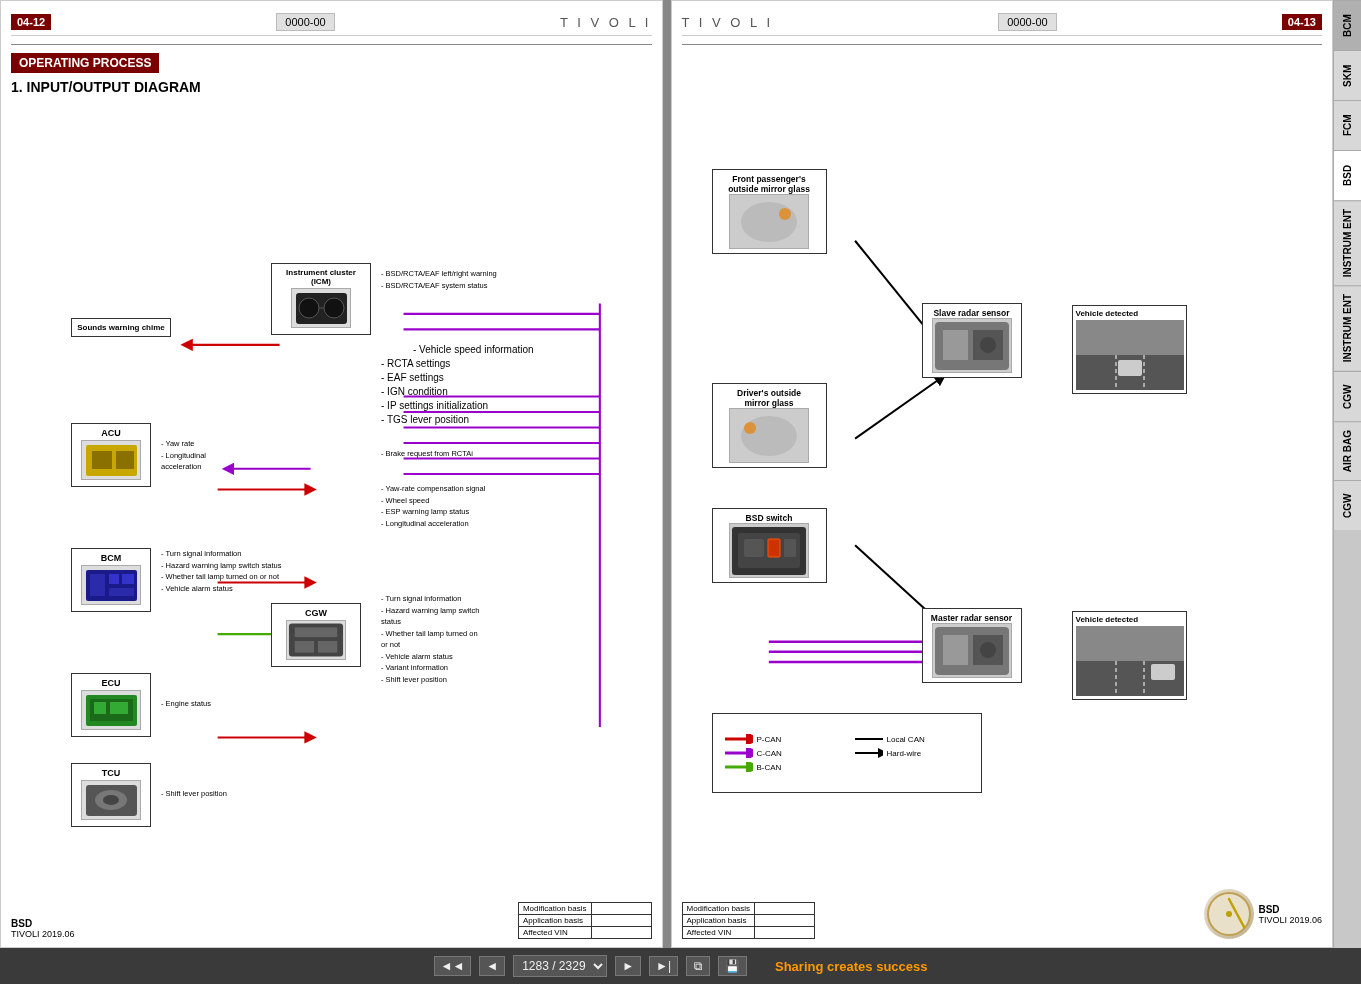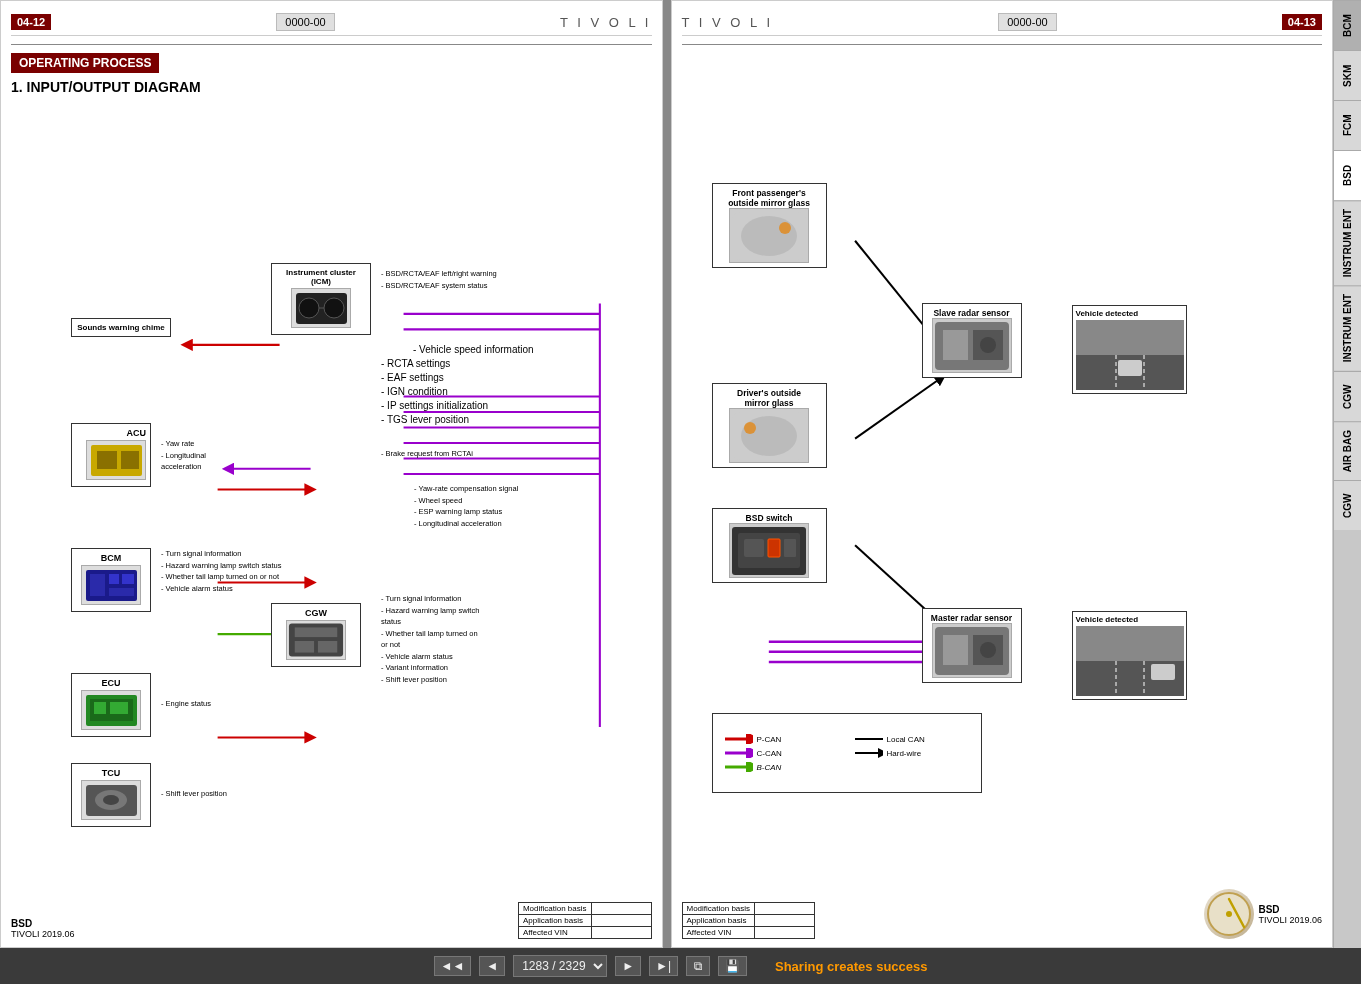--- a/index.html
+++ b/index.html
@@ -160,38 +160,38 @@
       </div>
 
       <div class="comp-label" style="left:370px;top:165px;width:150px;">
         <span style="font-size:7.5px;">- BSD/RCTA/EAF left/right warning<br>- BSD/RCTA/EAF system status</span>
       </div>
 
       <div class="comp-label" style="left:370px;top:240px;width:155px;">
         <span style="font-size:10px;margin-left:32px;">- Vehicle speed information<br>- RCTA settings<br>- EAF settings<br>- IGN condition<br>- IP settings initialization<br>- TGS lever position</span>
       </div>
 
-      <div class="comp-box" style="left:60px;top:320px;width:80px;align-items:flex-end;">
+      <div class="comp-box" style="left:60px;top:320px;width:80px;">
         <span style="font-size:9px;font-weight:bold;">ACU</span>
         <div class="comp-img img-acu">
           <svg width="55" height="35" viewBox="0 0 55 35">
             <rect x="2" y="2" width="51" height="31" rx="2" fill="#c8a800"></rect>
             <rect x="8" y="8" width="20" height="18" fill="#8a7000"></rect>
             <rect x="32" y="8" width="18" height="18" fill="#8a7000"></rect>
           </svg>
         </div>
       </div>
       <div class="comp-label" style="left:150px;top:335px;">
         <span style="font-size:7.5px;">- Yaw rate<br>- Longitudinal<br>  acceleration</span>
       </div>
 
       <div class="comp-label" style="left:370px;top:345px;width:150px;">
         <span style="font-size:7.5px;">- Brake request from RCTAi</span>
       </div>
-      <div class="comp-label" style="left:370px;top:380px;width:155px;margin-left:33px;">
+      <div class="comp-label" style="left:370px;top:380px;width:155px;">
         <span style="font-size:7.5px;">- Yaw-rate compensation signal<br>- Wheel speed<br>- ESP warning lamp status<br>- Longitudinal acceleration</span>
       </div>
 
       <div class="comp-box" style="left:60px;top:445px;width:80px;">
         <span style="font-size:9px;font-weight:bold;">BCM</span>
         <div class="comp-img img-bcm">
           <svg width="55" height="35" viewBox="0 0 55 35">
             <rect x="2" y="2" width="51" height="31" rx="2" fill="#1a1a8a"></rect>
             <rect x="6" y="6" width="15" height="22" fill="#2a2aaa"></rect>
             <rect x="25" y="6" width="10" height="10" fill="#3333cc"></rect>
@@ -304,21 +304,21 @@
           <marker id="arrowP" markerWidth="6" markerHeight="6" refX="3" refY="3" orient="auto">
             <path d="M0,0 L6,3 L0,6 Z" fill="#9900cc"></path>
           </marker>
         </defs>
 
         <polygon points="365,295 375,280 370,300 380,285 370,310" fill="#f5c000"></polygon>
 
         <polygon points="365,612 375,595 370,618 380,600 370,625" fill="#f5c000"></polygon>
       </svg>
 
-      <div class="rcomp-box" style="left:30px;top:130px;width:115px;">
+      <div class="rcomp-box" style="left:30px;top:116px;width:115px;">
         <span style="font-size:8.5px;font-weight:bold;text-align:center;">Front passenger's<br>outside mirror glass</span>
         <div class="rcomp-img img-mirror-front">
           <svg width="78" height="52" viewBox="0 0 78 52">
             <rect x="2" y="2" width="74" height="48" rx="8" fill="#ccc"></rect>
             <ellipse cx="39" cy="26" rx="28" ry="20" fill="#bbb"></ellipse>
             <circle cx="55" cy="18" r="6" fill="#e88000" opacity="0.7"></circle>
           </svg>
         </div>
       </div>
 
@@ -438,21 +438,21 @@
         </div>
         <div class="legend-item">
           <svg width="28" height="10">
               <line x1="0" y1="5" x2="28" y2="5" stroke="#44aa00" stroke-width="3" marker-end="url(#arrowGL)"></line>
             <defs>
                 <marker id="arrowGL" markerWidth="5" markerHeight="5" refX="2.5" refY="2.5" orient="auto">
                   <path d="M0,0 L5,2.5 L0,5 Z" fill="#44aa00"></path>
                 </marker>
               </defs>
           </svg>
-          <span style="font-size:8px;font-style:italic;">B-CAN</span>
+          <span style="font-size:8px;">B-CAN</span>
         </div>
       </div>
     </div>
 
     <div class="page-footer">
       <table class="footer-table">
         <tbody>
             <tr>
               <td>Modification basis</td>
               <td></td>

